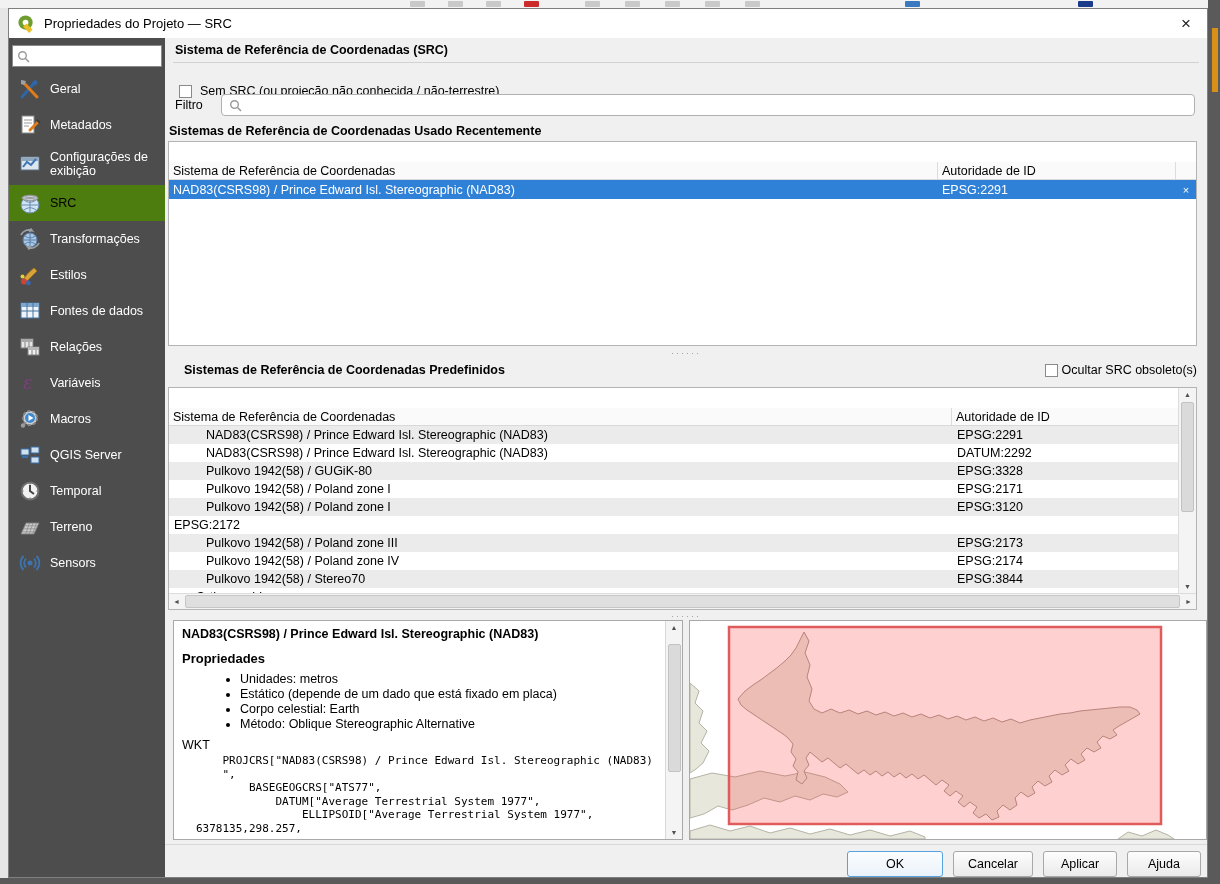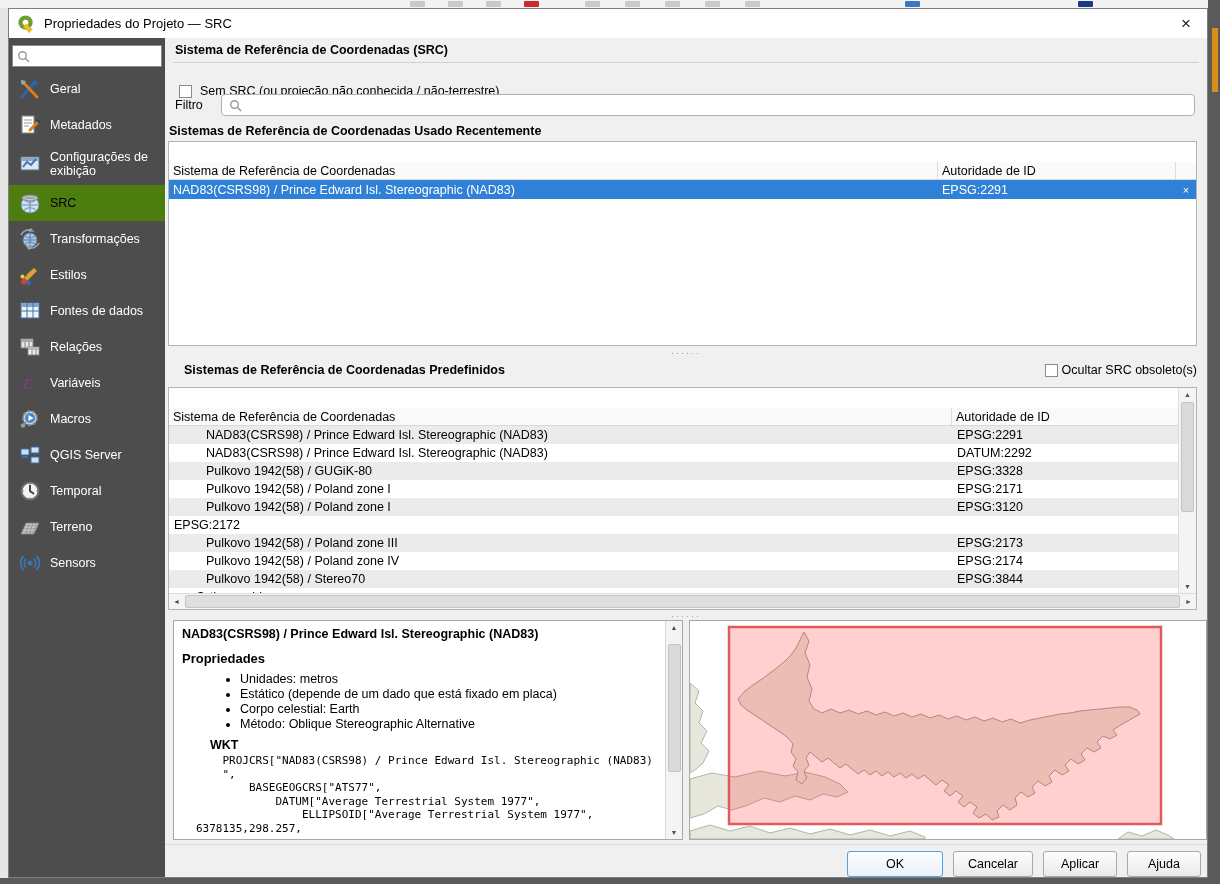--- a/index.html
+++ b/index.html
@@ -83,21 +83,21 @@
   .htrack{flex:1;display:flex;align-items:center;padding:0 1px;}
   .hthumb{height:11px;flex:1;background:#dfdfdf;border:1px solid #c6c6c6;border-radius:2px;cursor:pointer;}
 
   
   .details-panel{position:absolute;left:8px;top:582px;width:510px;height:220px;background:#fff;border:1px solid #a8a8a8;box-sizing:border-box;}
   .details-content{position:absolute;left:0;top:0;right:17px;bottom:0;padding:6px 4px 0 8px;overflow:hidden;}
   .d-title{font-weight:bold;margin-bottom:10px;}
   .d-props-title{font-weight:bold;font-size:13px;margin-bottom:6px;}
   ul.d-props{margin:0 0 6px 58px;padding:0;list-style:disc;}
   ul.d-props li{line-height:15px;}
-  .d-wkt-title{font-weight:bold;margin-bottom:2px;margin-left:28px;}
+  .d-wkt-title{font-weight:normal;margin-bottom:2px;}
   pre.d-wkt{margin:0 0 0 14px;font-family:"DejaVu Sans Mono",monospace;font-size:11px;line-height:13.5px;}
   .details-vscroll{position:absolute;right:0;top:0;width:17px;bottom:0;background:#f4f4f4;border-left:1px solid #d8d8d8;display:flex;flex-direction:column;align-items:center;box-sizing:border-box;}
   .details-vscroll .vthumb{height:128px;margin-top:10px;}
 
   .map-panel{position:absolute;left:524px;top:582px;width:518px;height:220px;background:#fff;border:1px solid #a8a8a8;box-sizing:border-box;overflow:hidden;}
 
   
   .footer-sep{position:absolute;left:0;right:0;top:806px;border-top:1px solid #d9d9d9;}
   .footer{position:absolute;left:0;right:6px;top:813px;height:27px;display:flex;justify-content:flex-end;gap:10px;}
   .btn{min-width:74px;height:26px;background:linear-gradient(#fdfdfd,#eaeaea);border:1px solid #a8a8a8;border-radius:3px;font:inherit;display:flex;align-items:center;justify-content:center;padding:0 14px;box-sizing:border-box;cursor:pointer;}

